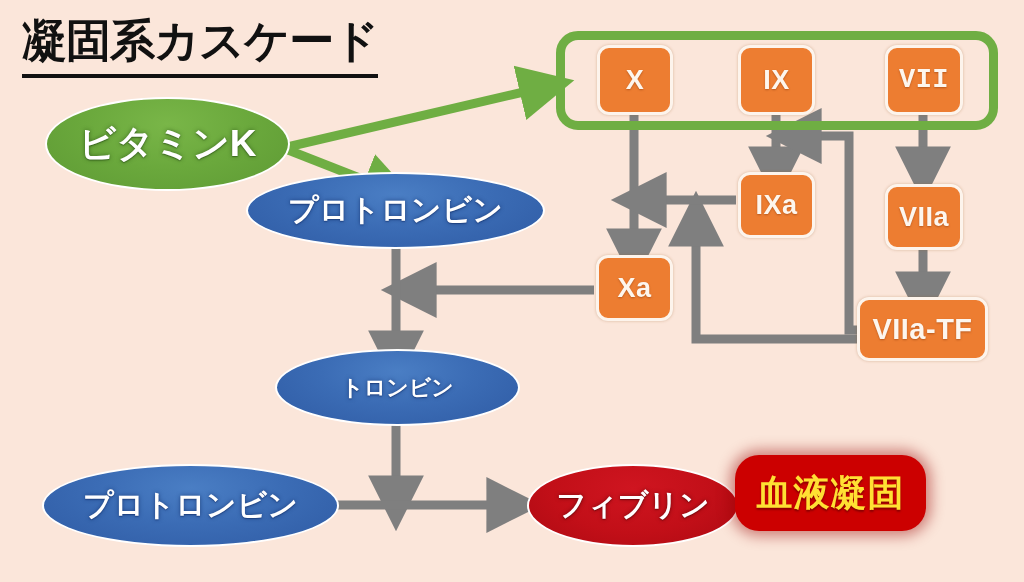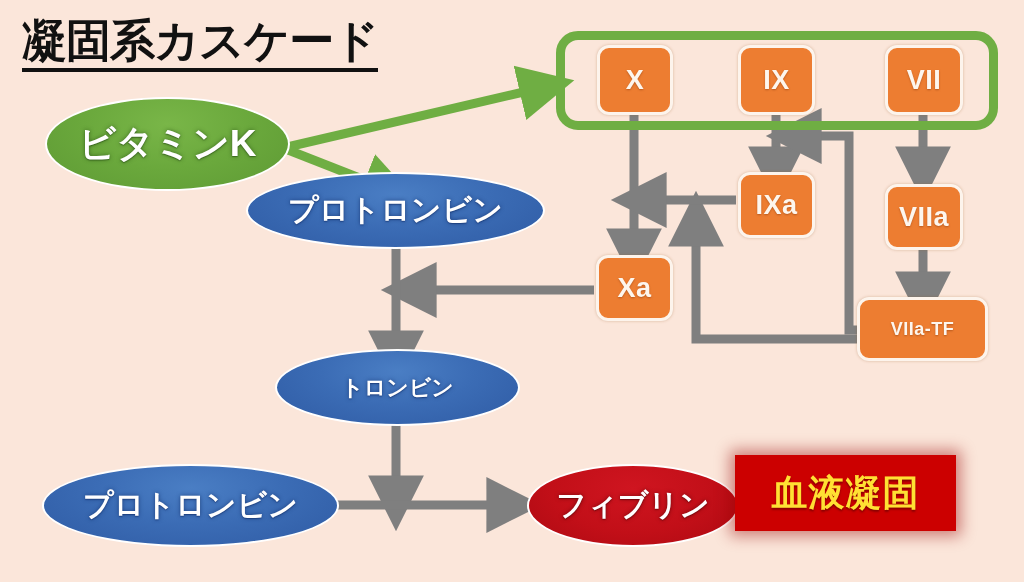--- a/index.html
+++ b/index.html
@@ -26,21 +26,21 @@
   
   .title {
     position: absolute;
     left: 22px;
     top: 17px;
     font-size: 45px;
     font-weight: bold;
     color: #111111;
     letter-spacing: -1px;
     border-bottom: 4px solid #111111;
-    padding-bottom: 2px;
+    padding-bottom: 8px;
     line-height: 1.08;
     white-space: nowrap;
   }
 
   
   .ellipse {
     position: absolute;
     border-radius: 50%;
     display: flex;
     align-items: center;
@@ -183,37 +183,37 @@
   <div class="group-box" style="left:556px; top:31px; width:442px; height:99px;"></div>
 
   <div class="factor" style="left:597px; top:45px; width:76px; height:70px;">
     <span>X</span>
   </div>
 
   <div class="factor" style="left:738px; top:45px; width:77px; height:70px;">
     <span>IX</span>
   </div>
 
-  <div class="factor" style="left:885px; top:45px; width:78px; height:70px;">
+  <div class="factor" style="left:885px; top:45px; width:78px; height:70px;font-family:Liberation Mono, monospace;">
     <span>VII</span>
   </div>
 
   <div class="factor" style="left:738px; top:172px; width:77px; height:66px;text-align:center;">
     <span>IXa</span>
   </div>
 
   <div class="factor" style="left:885px; top:172px; width:78px; height:66px;margin-top:12px;">
     <span>VIIa</span>
   </div>
 
   <div class="factor" style="left:596px; top:255px; width:77px; height:66px;">
     <span>Xa</span>
   </div>
 
-  <div class="factor" style="left:857px; top:297px; width:131px; height:64px; font-size:18px;">
+  <div class="factor" style="left:857px; top:297px; width:131px; height:64px; font-size:29px;">
     <span>VIIa-TF</span>
   </div>
 
   <div class="ellipse green" style="left:45px; top:97px; width:245px; height:94px; font-size:37px;">
     <span>ビタミンK</span>
   </div>
 
   <div class="ellipse blue" style="left:246px; top:172px; width:299px; height:77px; font-size:30px;text-align:right;">
     <span>プロトロンビン</span>
   </div>
@@ -223,17 +223,17 @@
   </div>
 
   <div class="ellipse blue" style="left:42px; top:464px; width:297px; height:83px; font-size:30px;">
     <span>プロトロンビン</span>
   </div>
 
   <div class="ellipse red" style="left:527px; top:464px; width:212px; height:83px; font-size:30px;">
     <span>フィブリン</span>
   </div>
 
-  <div class="banner" style="left:735px; top:455px; width:221px; height:76px;">
+  <div class="banner" style="left:735px; top:455px; width:191px; height:76px;border-radius:24px;">
     <span>血液凝固</span>
   </div>
 
 </div>
 
 </body></html>

